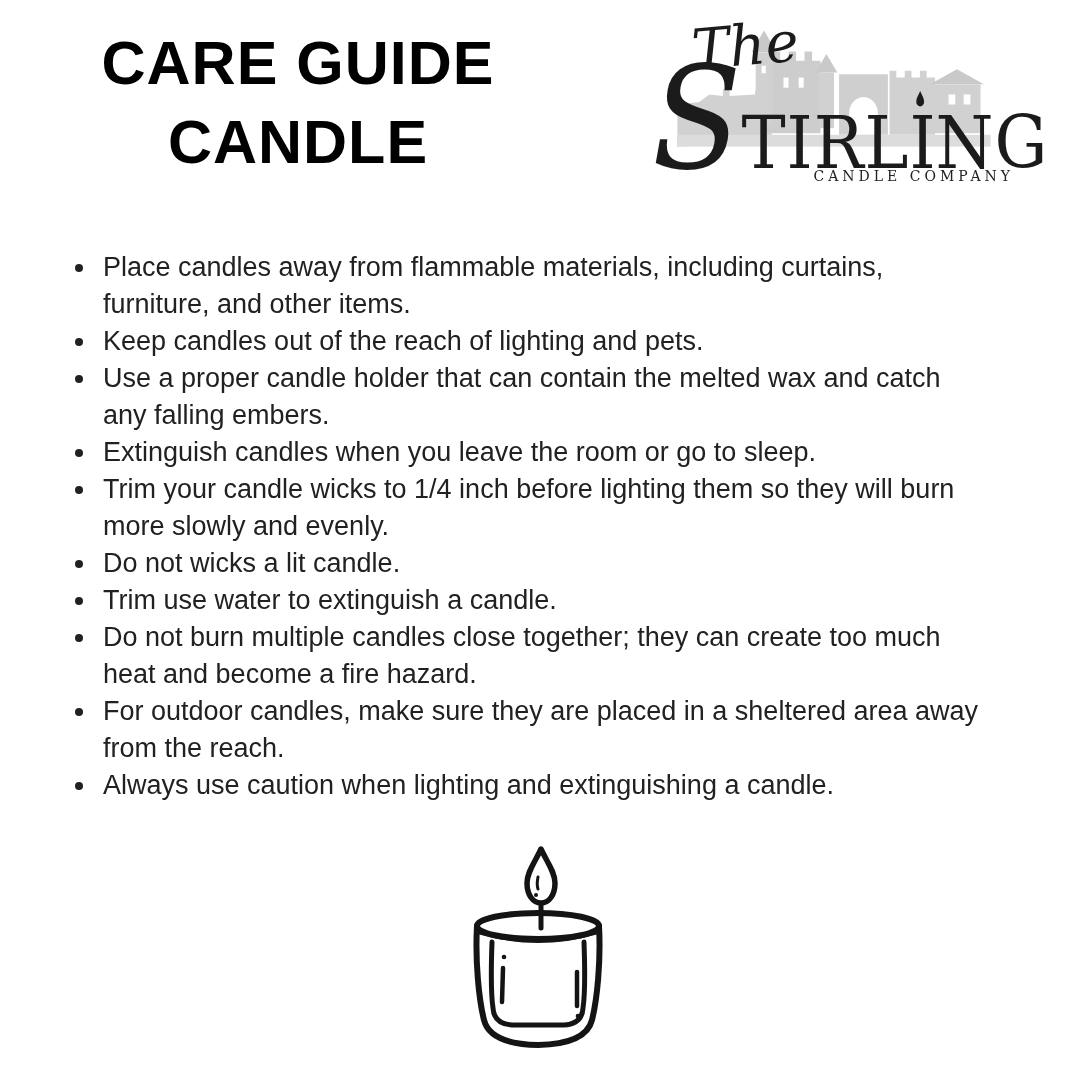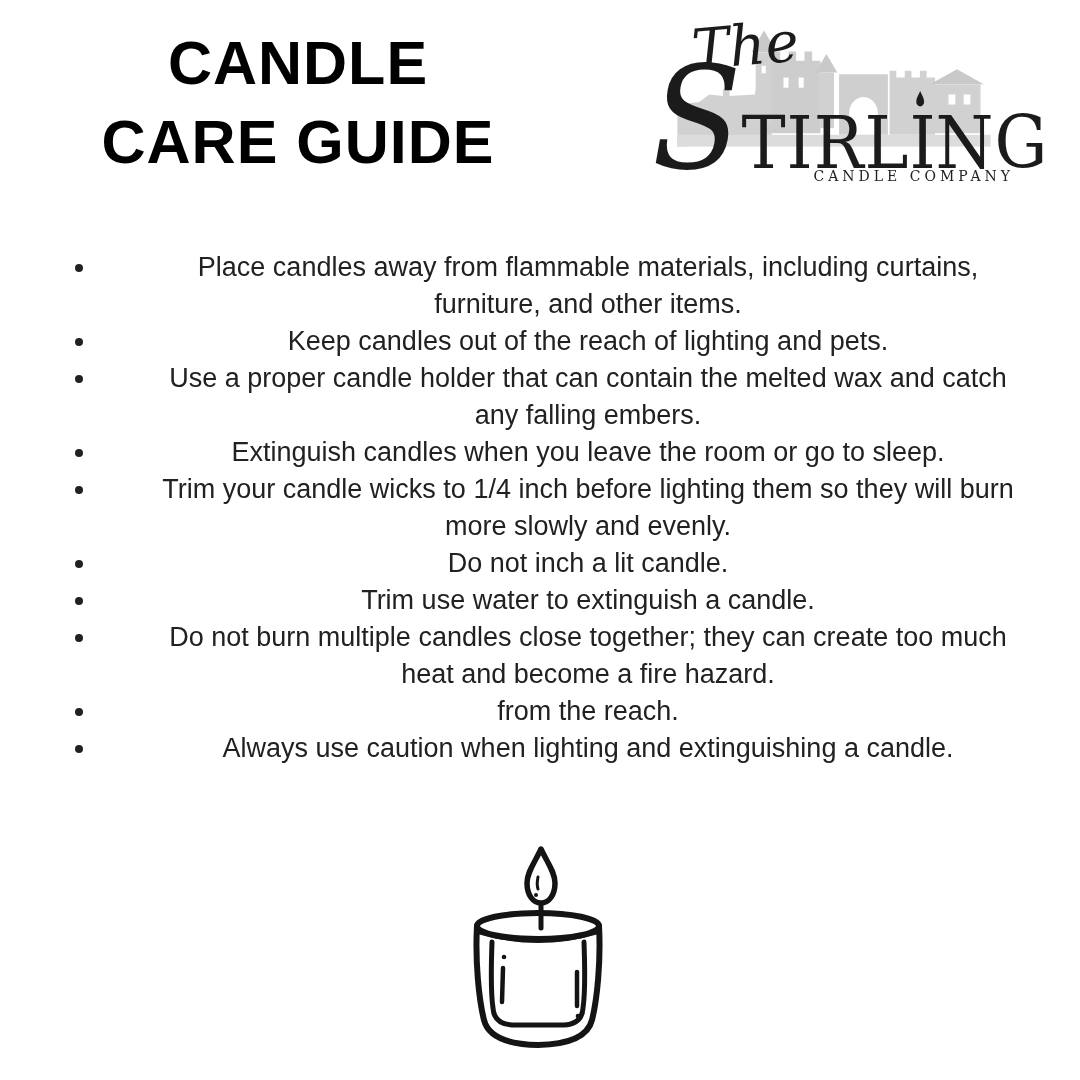--- a/index.html
+++ b/index.html
@@ -81,21 +81,20 @@
     position: absolute;
     left: 62px;
     top: 249px;
     width: 975px;
     margin: 0;
     padding: 0 0 0 36px;
     list-style: disc outside;
     font-size: 27px;
     line-height: 37px;
     color: #212121;
-    text-align: center;
   }
   .care-list li { padding-left: 5px; }
   .care-list li::marker { color: #212121; }
   .tip-line { display: block; white-space: nowrap; }
   .tip-line:empty { display: none; }
 
   
   .candle-art {
     position: absolute;
     left: 400px;
@@ -109,22 +108,22 @@
     stroke-linecap: round;
     stroke-linejoin: round;
   }
 </style>
 </head>
 <body>
 
 <div class="page">
 
   <h1 class="title">
+    <span class="title-line">CARE GUIDE</span>
     <span class="title-line">CANDLE</span>
-    <span class="title-line">CARE GUIDE</span>
   </h1>
 
   <div class="logo">
     <svg class="castle" viewBox="0 0 372 190" aria-hidden="true">
       <g opacity="0.6">
         <path fill="#b4b4b4" d="M0,98 L26,95 38,86 54,88 54,80 62,80 62,88 92,86 96,62 112,62 112,140 0,148 Z"></path>
         <path fill="#adadad" d="M104,46 h9 v-11 h9 v11 h10 v-11 h9 v11 h10 v-11 h9 v11 h10 V132 H104 Z"></path>
         <path fill="#a6a6a6" d="M88,36 L103,10 L118,36 Z"></path>
         <rect fill="#b4b4b4" x="93" y="36" width="20" height="86"></rect>
         <path fill="#a6a6a6" d="M164,60 L177,38 L190,60 Z"></path>
@@ -166,32 +165,33 @@
     </li>
     <li>
       <span class="tip-line">Extinguish candles when you leave the room or go to sleep.</span>
 
     </li>
     <li>
       <span class="tip-line">Trim your candle wicks to 1/4 inch before lighting them so they will burn</span>
       <span class="tip-line">more slowly and evenly.</span>
     </li>
     <li>
-      <span class="tip-line">Do not inch a lit candle.</span>
+      <span class="tip-line">Do not wicks a lit candle.</span>
 
     </li>
     <li>
       <span class="tip-line">Trim use water to extinguish a candle.</span>
 
     </li>
     <li>
       <span class="tip-line">Do not burn multiple candles close together; they can create too much</span>
       <span class="tip-line">heat and become a fire hazard.</span>
     </li>
     <li>
+      <span class="tip-line">For outdoor candles, make sure they are placed in a sheltered area away</span>
       <span class="tip-line">from the reach.</span>
     </li>
     <li>
       <span class="tip-line">Always use caution when lighting and extinguishing a candle.</span>
 
     </li>
   </ul>
 
   <svg class="candle-art" viewBox="0 0 300 260" aria-hidden="true">
 

